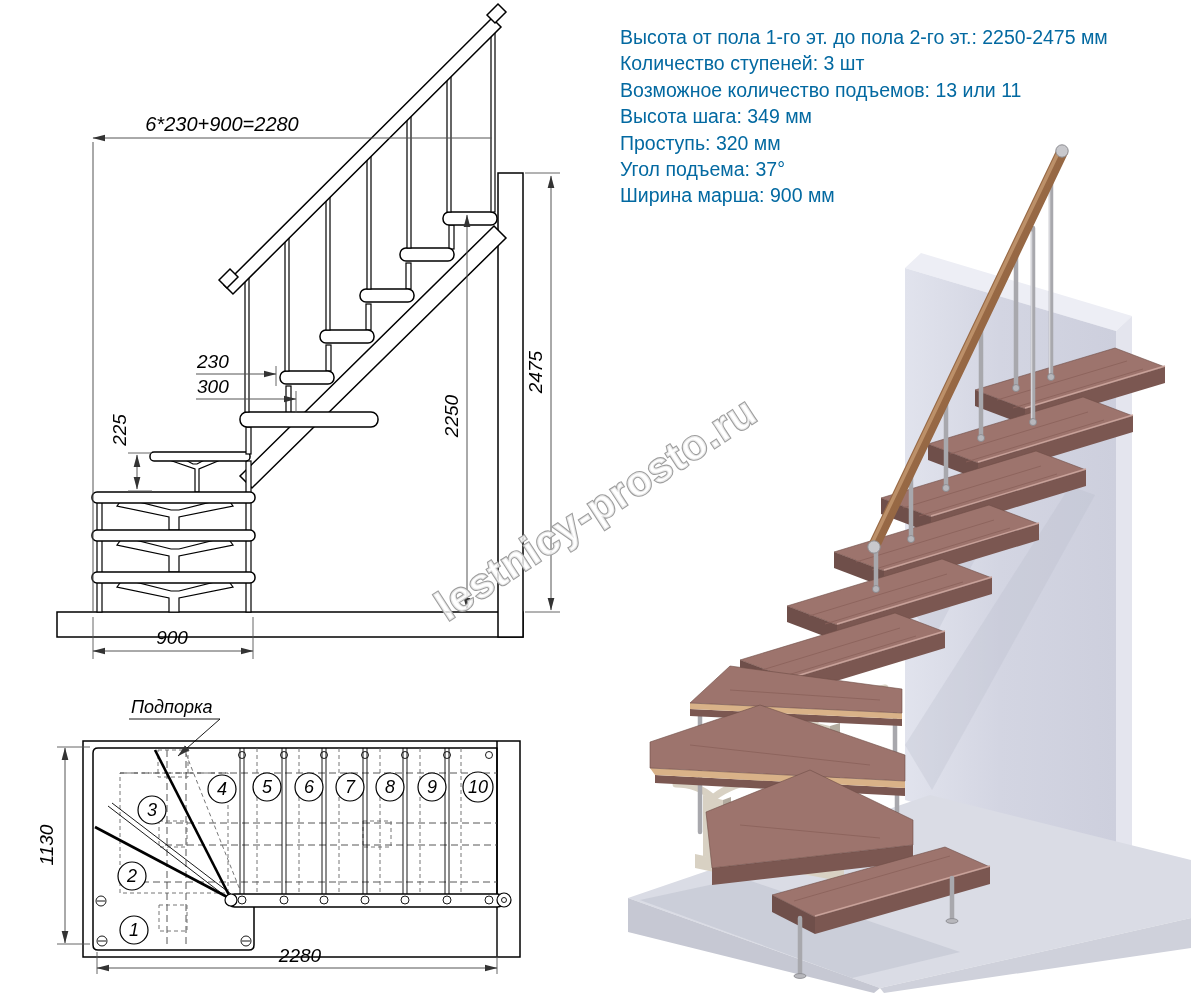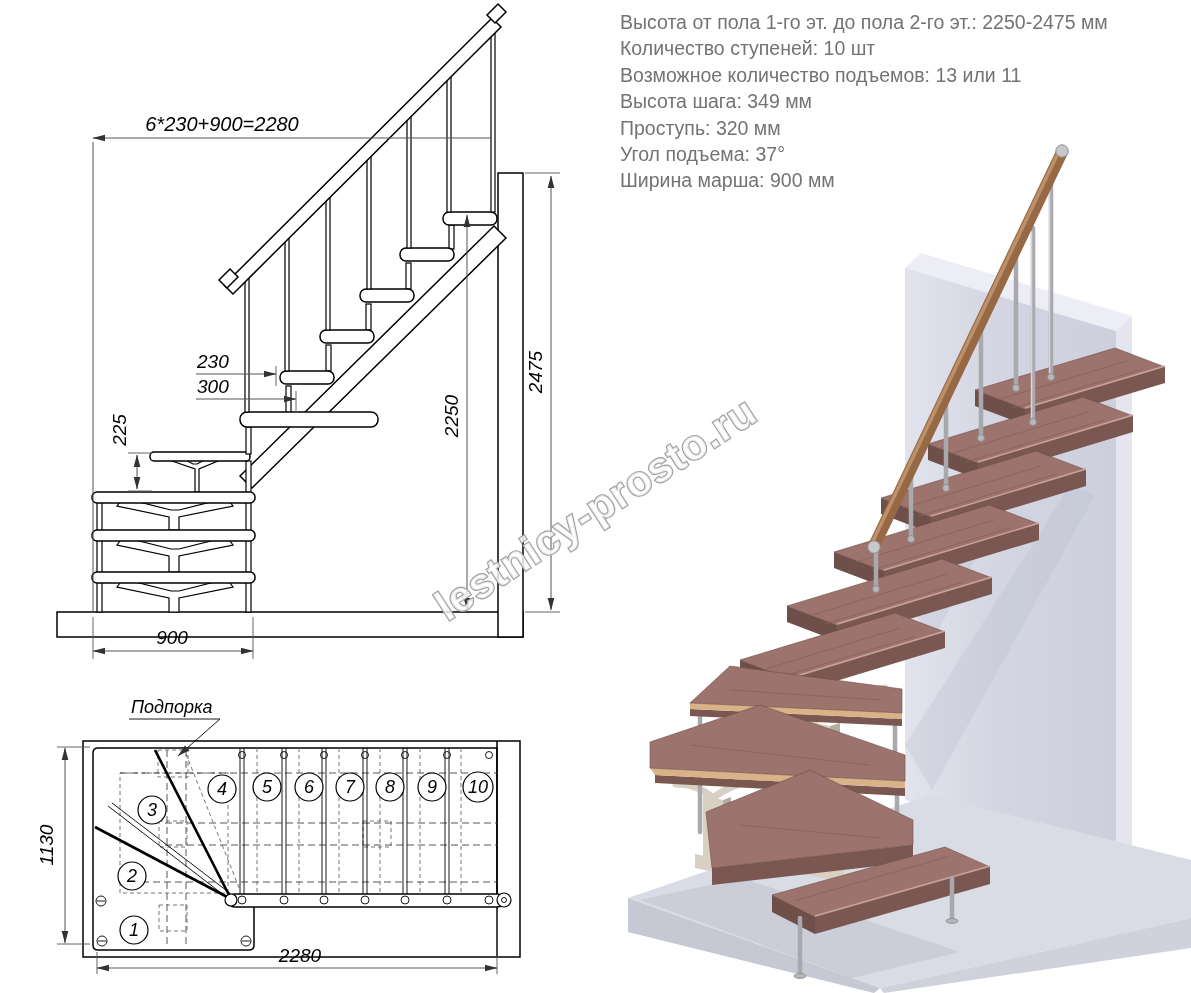--- a/index.html
+++ b/index.html
@@ -10,21 +10,21 @@
     --rail:#8a5c3c; --rail-hi:#b98a63;
     --metal:#a8a8ad; --metal-dk:#85858a; --metal-hi:#d6d6db;
     --support:#d8d1c3; --support-dk:#b3aca0;
     --ink:#000; --dim:#555;
   }
   html,body{margin:0;padding:0;background:#fff;}
   .canvas{position:relative;width:1191px;height:993px;background:#ffffff;overflow:hidden;
           font-family:"Liberation Sans",sans-serif;}
   .canvas svg{position:absolute;}
   
-  .specs{position:absolute;left:620px;top:9px;width:560px;color:#737373;
+  .specs{position:absolute;left:620px;top:24px;width:560px;color:#0369a1;
          font-size:19.5px;line-height:26.4px;white-space:nowrap;}
   
   text{fill:#000;}
   .dim-t{font:italic 19px "Liberation Sans",sans-serif;}
   .dim-lg{font:italic 20px "Liberation Sans",sans-serif;}
   .step-t{font:italic 18px "Liberation Sans",sans-serif;}
   .lead-t{font:italic 18px "Liberation Sans",sans-serif;}
   .wm-t{font:bold 42px "Liberation Sans",sans-serif;letter-spacing:1px;
         fill:rgba(255,255,255,.78);stroke:#9e9e9e;stroke-width:2.2px;paint-order:stroke;}
   
@@ -288,21 +288,21 @@
 
       <line class="dimln" x1="97" y1="968" x2="497" y2="968" marker-start="url(#arr)" marker-end="url(#arr)"></line>
       <line class="tick" x1="97" y1="952" x2="97" y2="974"></line>
       <line class="tick" x1="497" y1="910" x2="497" y2="974"></line>
       <text class="dim-t" x="300" y="962" text-anchor="middle">2280</text>
     </g>
   </svg>
 
   <div class="specs">
     <div>Высота от пола 1-го эт. до пола 2-го эт.: 2250-2475 мм</div>
-    <div>Количество ступеней: 10 шт</div>
+    <div>Количество ступеней: 3 шт</div>
     <div>Возможное количество подъемов: 13 или 11</div>
     <div>Высота шага: 349 мм</div>
     <div>Проступь: 320 мм</div>
     <div>Угол подъема: 37°</div>
     <div>Ширина марша: 900 мм</div>
   </div>
 
   <svg style="left:615px;top:130px" width="576" height="863" viewBox="615 130 576 863">
     <defs>
       <linearGradient id="wallg" x1="0" y1="0" x2="1" y2="0">

